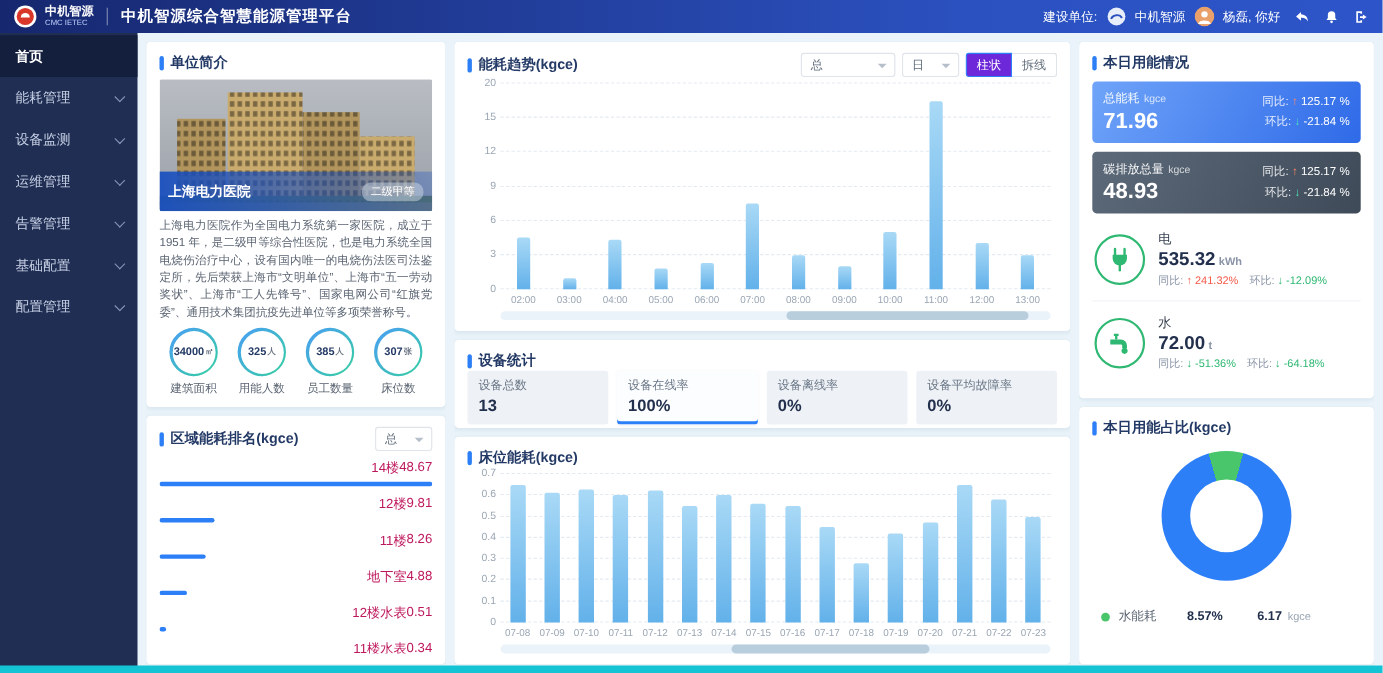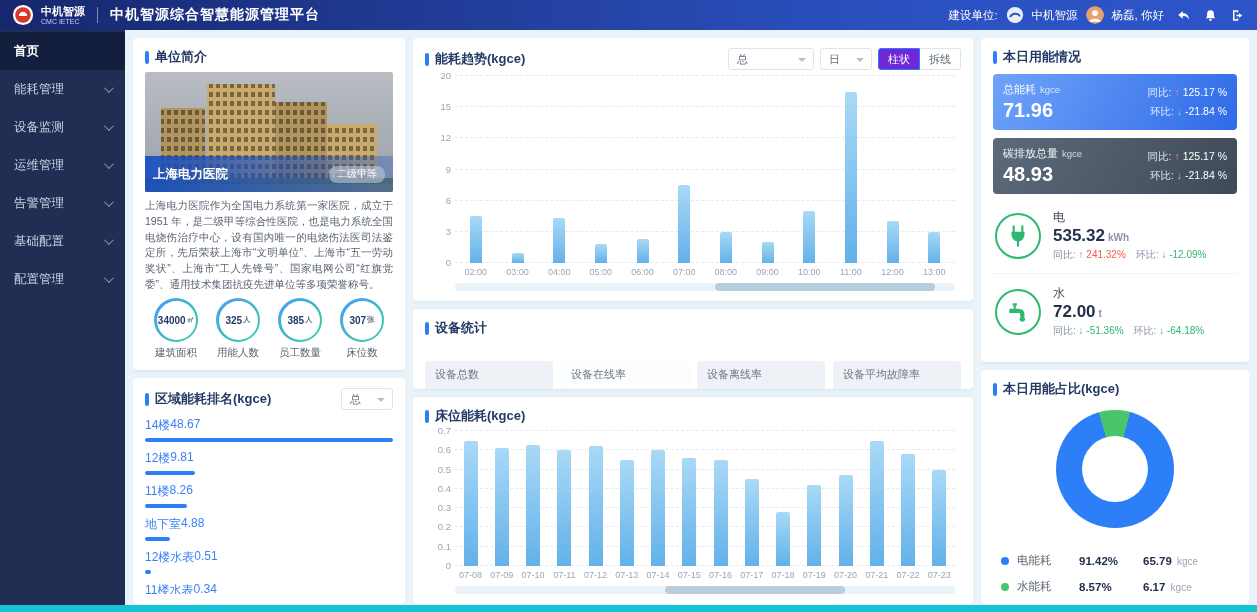--- a/index.html
+++ b/index.html
@@ -50,21 +50,21 @@
   .stat { text-align:center; width:58px; }
   .ring { width:44px; height:44px; margin:0 auto; border-radius:50%; padding:2.5px; background:linear-gradient(135deg,#4a9df6,#35cfa0); }
   .ring-in { width:100%; height:100%; background:#fff; border-radius:50%; display:flex; align-items:center; justify-content:center; color:#243a66; font-weight:bold; font-size:10px; }
   .ring-in i { font-style:normal; font-size:7.5px; margin-left:1px; color:#677180; }
   .stat-label { font-size:10.5px; color:#5a6472; margin-top:4px; }
 
   
   .rank-card { flex:1; }
   .rank-list { margin-top:2px; overflow:hidden; }
   .rank-row { padding:5px 0 3px; }
-  .rank-top { display:flex; justify-content:flex-start; font-size:12px; color:#3b82f6; }
+  .rank-top { display:flex; justify-content:flex-end; font-size:12px; color:#be185d; }
   .rank-bar { height:4px; background:#2d7ff7; border-radius:2px; margin-top:4px; }
 
   
   .controls { display:flex; gap:6px; align-items:center; }
   .select { height:22px; min-width:52px; border:1px solid #dfe4ea; border-radius:3px; background:#fff; color:#5f6b7a; font-size:11px; display:inline-flex; align-items:center; padding:0 20px 0 8px; position:relative; cursor:pointer; }
   .select:after { content:""; position:absolute; right:7px; top:9px; border:4px solid transparent; border-top-color:#b6bfc9; }
   .sel-wide { min-width:86px; }
   .btn { height:22px; font-size:11px; padding:0 9px; display:inline-flex; align-items:center; cursor:pointer; border:1px solid #dfe4ea; background:#fff; color:#5f6b7a; }
   .btn.active { background:#6d28d9; border-color:#2d7ff7; color:#fff; }
   .btn-l { border-radius:3px 0 0 3px; margin-right:-6px; }
@@ -80,21 +80,21 @@
   .bars { position:absolute; inset:0; display:flex; align-items:flex-end; }
   .slot { flex:1; display:flex; justify-content:center; align-items:flex-end; height:100%; }
   .bar { background:linear-gradient(180deg,#a9d9f6,#62b1ea); border-radius:2px 2px 0 0; }
   .xlabels { display:flex; margin:2px 6px 0 30px; height:14px; align-items:center; }
   .xlabels span { flex:1; text-align:center; font-size:9px; color:#9aa6b4; }
   .slider { height:8px; background:#eaf3fa; border-radius:4px; margin:4px 6px 0 30px; position:relative; flex:0 0 8px; }
   .thumb { position:absolute; top:0; height:8px; background:#b9cedd; border-radius:4px; }
 
   
   .device-card { flex:0 0 80px; }
-  .dev-row { display:flex; gap:8px; margin-top:24px; }
+  .dev-row { display:flex; gap:8px; margin-top:0; }
   .dev-box { flex:1; background:#eef2f6; border-radius:3px; padding:6px 10px 8px; }
   .dev-box.hl { background:#fbfdff; box-shadow:inset 0 -3px 0 #2d7ff7, 0 1px 3px rgba(0,0,0,.05); }
   .dev-label { font-size:11px; color:#6b7787; }
   .dev-value { font-size:15px; font-weight:bold; color:#22304d; margin-top:3px; }
 
   
   .usage-card { flex:0 0 324px; }
   .ubox { border-radius:4px; padding:8px 10px; color:#fff; display:flex; justify-content:space-between; align-items:center; margin-top:8px; flex:0 0 auto; }
   .ubox.blue { background:linear-gradient(120deg,#6fa4f9,#2f6ae8); }
   .ubox.dark { background:linear-gradient(120deg,#5d6a7a,#3e4a58); }
@@ -653,26 +653,20 @@
             <div class="card-title">
                 <span class="accent"></span>
                 <span>本日用能占比(kgce)</span>
               </div>
           </div>
           <div class="donut-wrap">
             <div class="donut" style="background: conic-gradient(from -16deg, rgb(73, 197, 107) 0deg, rgb(73, 197, 107) 8.57%, rgb(45, 127, 247) 8.57%, rgb(45, 127, 247) 100%);"></div>
           </div>
           <div class="legend">
               <div class="lg-row">
-                <span class="dot" style="background: rgb(45, 127, 247);"></span>
-                <span class="lg-name">电能耗</span>
-                <span class="lg-pct">91.42%</span>
-                <span class="lg-val">65.79 <i>kgce</i></span>
-              </div>
-              <div class="lg-row">
                 <span class="dot" style="background: rgb(73, 197, 107);"></span>
                 <span class="lg-name">水能耗</span>
                 <span class="lg-pct">8.57%</span>
                 <span class="lg-val">6.17 <i>kgce</i></span>
               </div>
             </div>
         </section>
       </div>
 
     </main>

